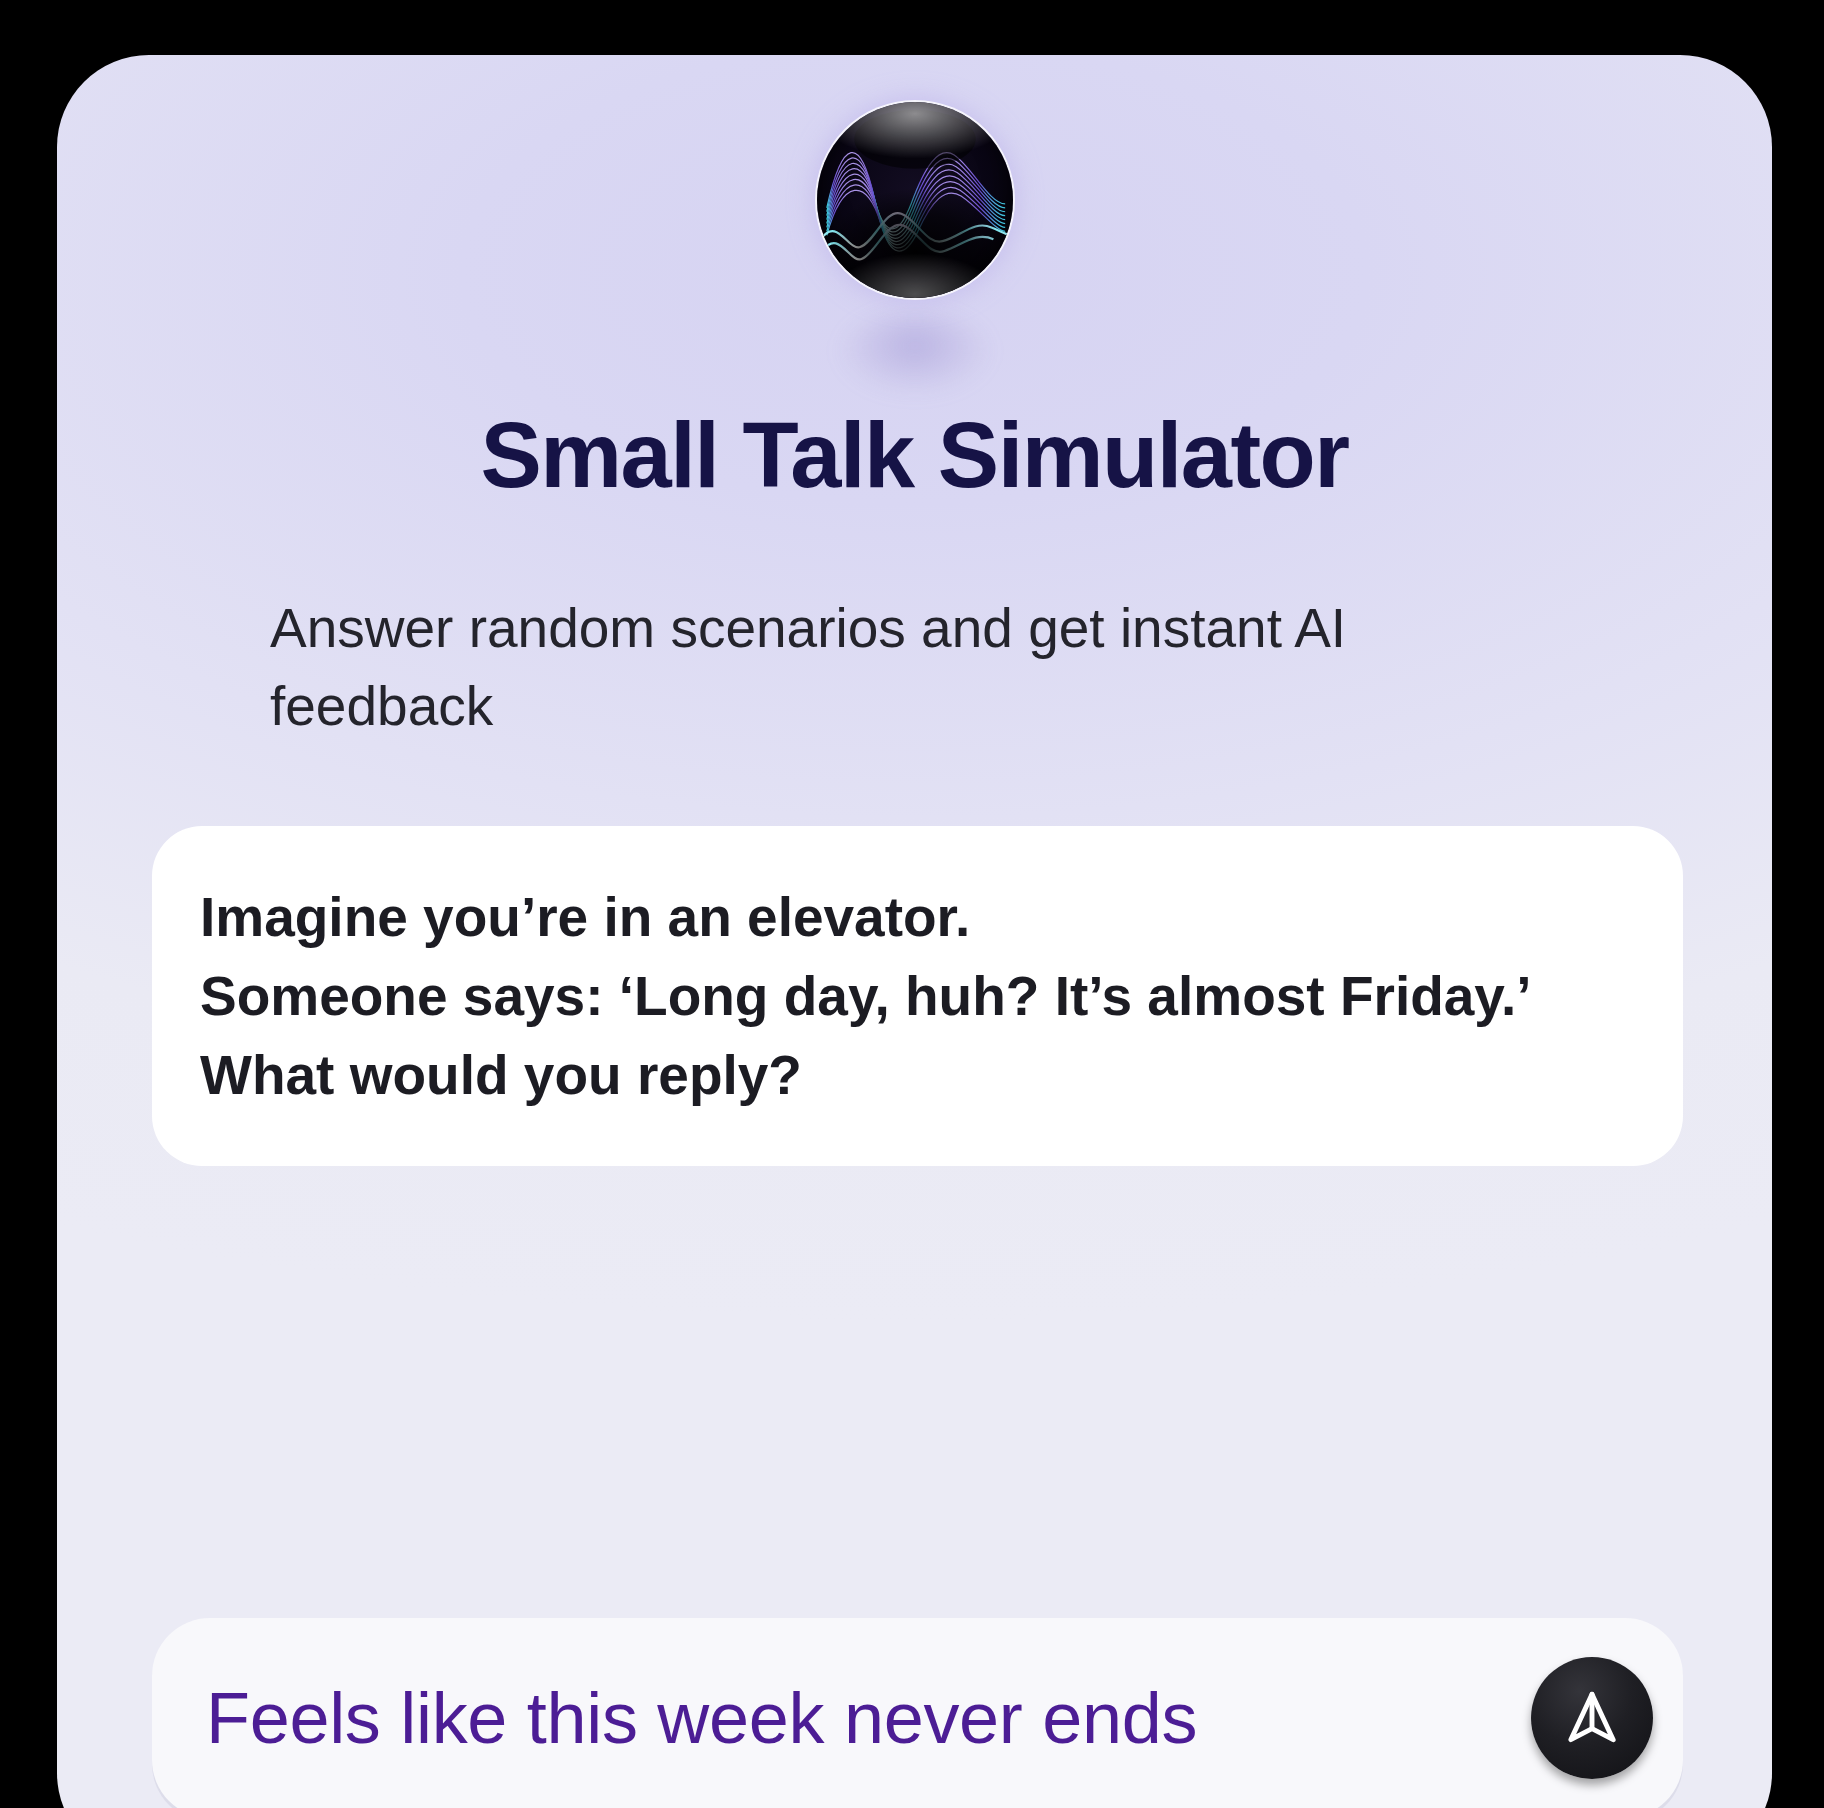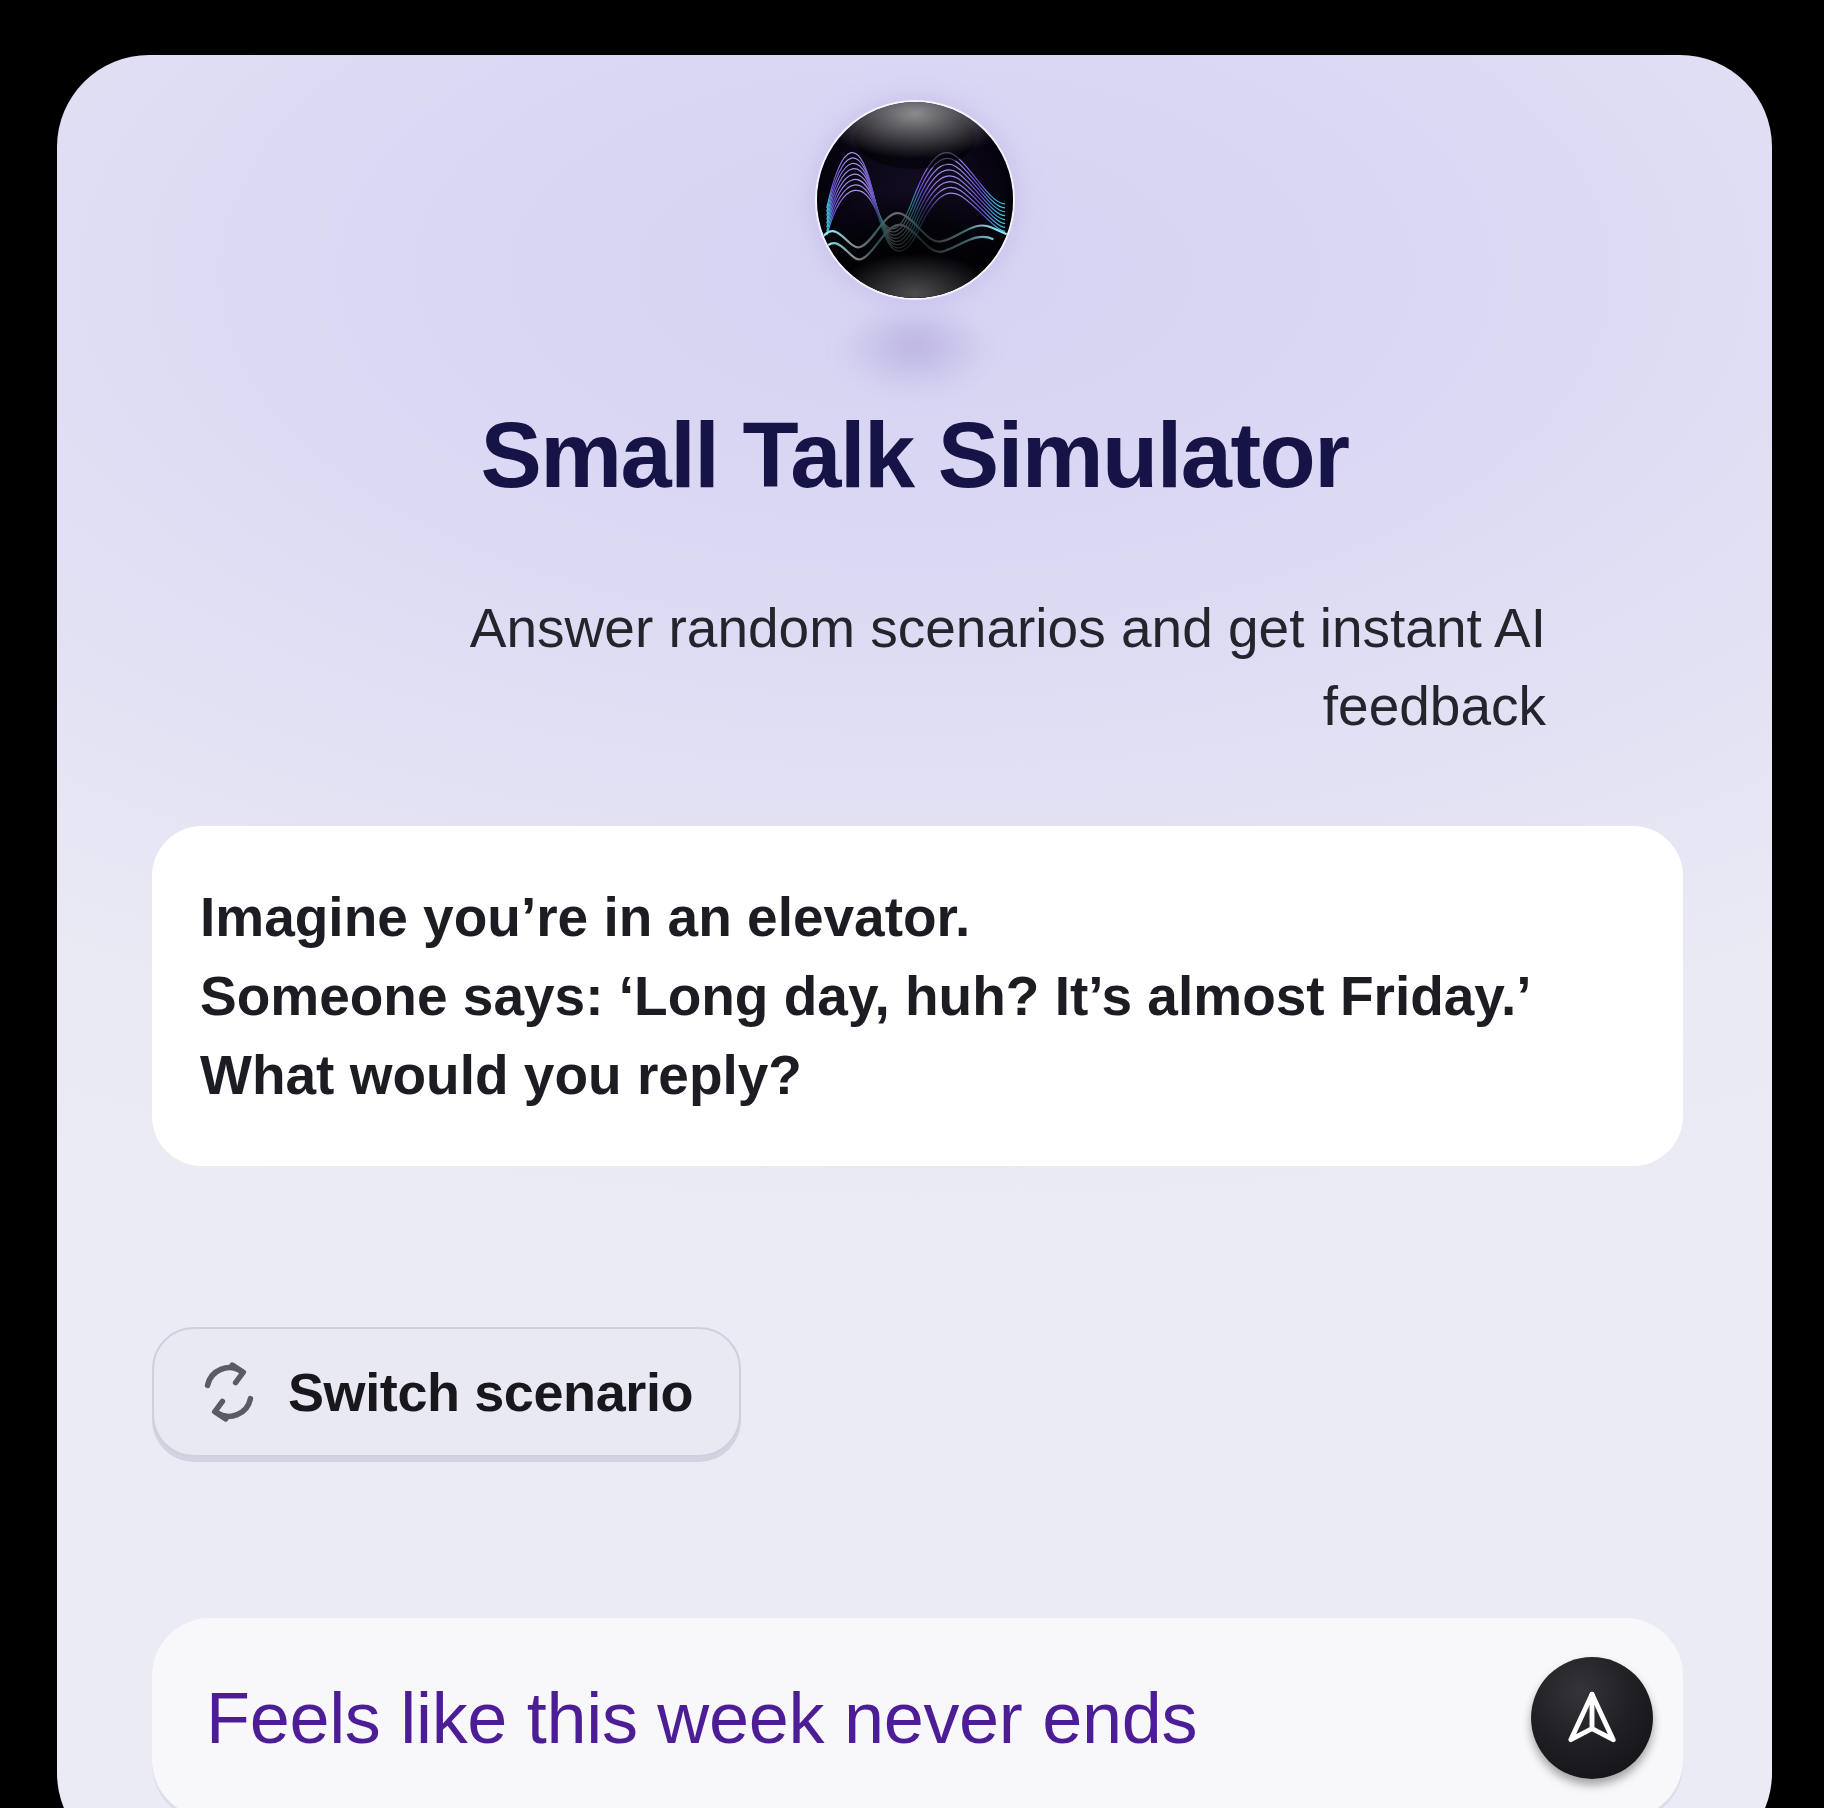--- a/index.html
+++ b/index.html
@@ -91,23 +91,23 @@
     font-size: 92px;
     font-weight: 700;
     letter-spacing: -1.5px;
     color: #161346;
     line-height: 1.05;
   }
 
   .app-subtitle {
     position: absolute;
     top: 534px;
-    left: 204px;
+    left: 213px;
     width: 1285px;
-    text-align: right;
+    text-align: left;
     font-size: 55px;
     font-weight: 400;
     color: #24242c;
     line-height: 1.42;
   }
 
   
   .scenario-card {
     position: absolute;
     left: 95px;
@@ -249,31 +249,20 @@
 
     <h1 class="app-title">Small Talk Simulator</h1>
 
     <p class="app-subtitle">Answer random scenarios and get instant AI feedback</p>
 
     <div class="scenario-card">
       <div class="scenario-text">Imagine you’re in an elevator.
 Someone says: ‘Long day, huh? It’s almost Friday.’ What would you reply?</div>
     </div>
 
-    <button class="switch-btn">
-      <span>
-        <svg class="switch-icon" viewBox="0 0 24 24" fill="none" stroke="#5b5b66" stroke-width="2" stroke-linecap="round" stroke-linejoin="round">
-          <path d="M4.2 9.6 A8 8 0 0 1 16.6 4.6"></path>
-          <polyline points="13.2,2.2 17.2,4.8 14.4,8.6"></polyline>
-          <path d="M19.8 14.4 A8 8 0 0 1 7.4 19.4"></path>
-          <polyline points="10.8,21.8 6.8,19.2 9.6,15.4"></polyline>
-        </svg>
-      </span>
-      <span class="switch-label">Switch scenario</span>
-    </button>
 
     <div class="composer">
       <input class="composer-input" type="text" value="Feels like this week never ends" style="">
       <button class="send-btn">
         <span>
           <svg class="send-icon" viewBox="0 0 24 24" fill="none" stroke="#ffffff" stroke-width="1.9" stroke-linecap="round" stroke-linejoin="round">
             <path d="M12 2.8 L20.2 20.4 L12 16.1 L3.8 20.4 Z"></path>
             <line x1="12" y1="2.8" x2="12" y2="16.1"></line>
           </svg>
         </span>

